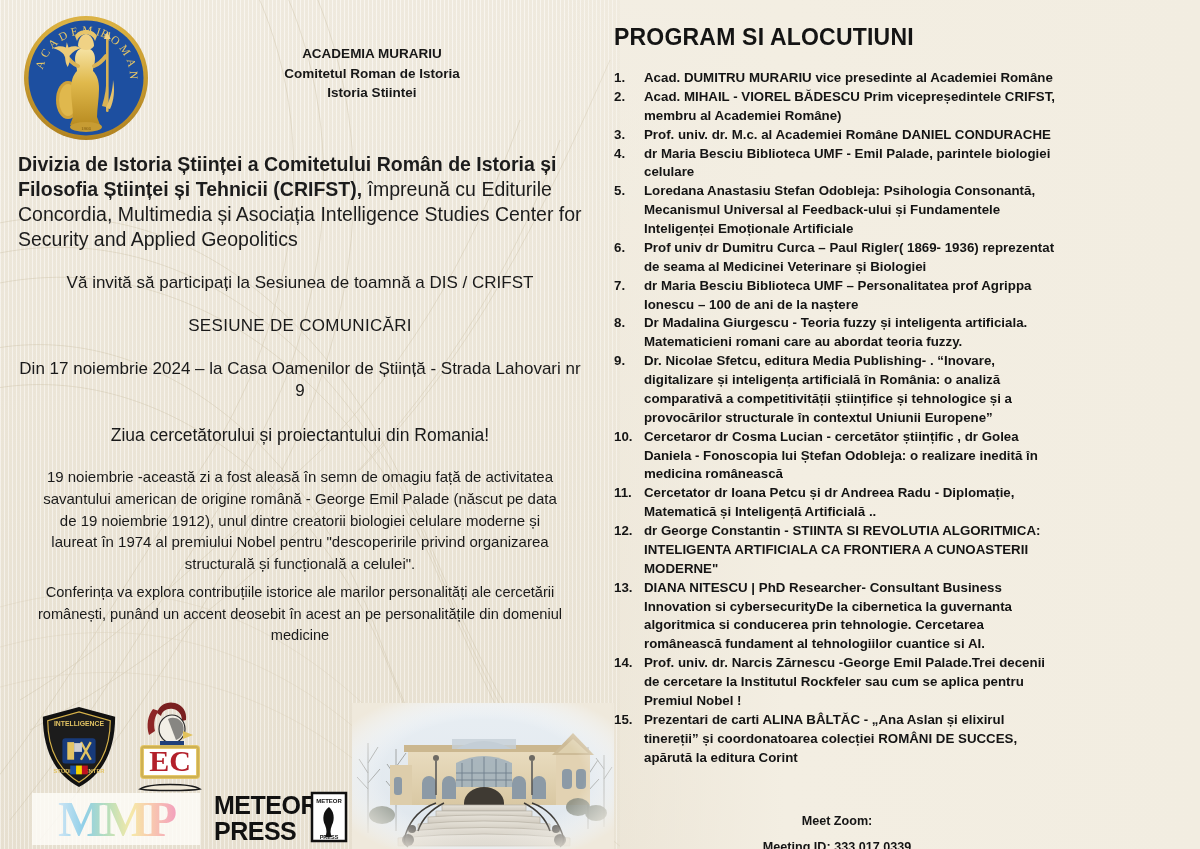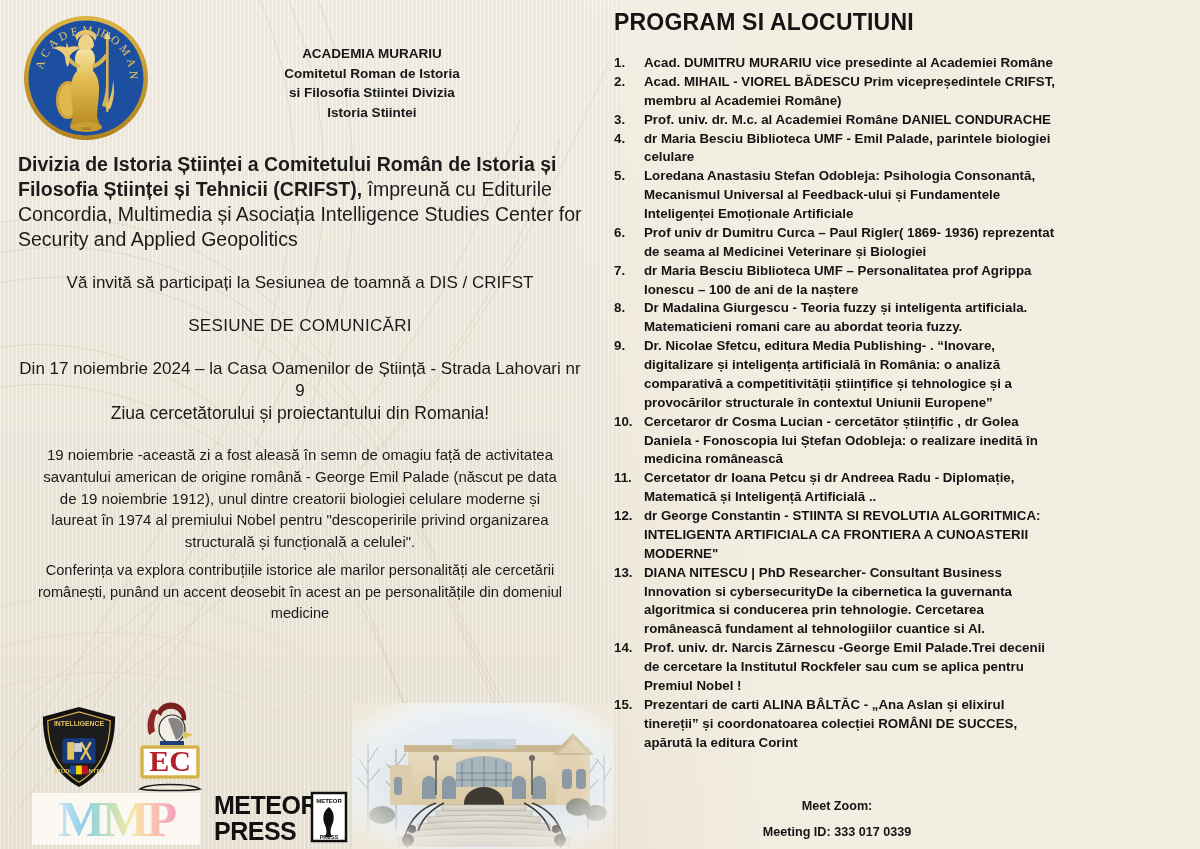--- a/index.html
+++ b/index.html
@@ -61,21 +61,21 @@
     display: flex;
   }
   .col-left {
     width: 600px;
     position: relative;
     padding: 14px 18px 0 18px;
   }
   .col-right {
     width: 476px;
     position: relative;
-    padding: 9px 16px 0 14px;
+    padding: 24px 16px 0 14px;
   }
 
   
   .org-header {
     display: flex;
     align-items: flex-start;
     gap: 12px;
   }
   .seal {
     flex: 0 0 auto;
@@ -114,20 +114,21 @@
     font-size: 17px;
     letter-spacing: .3px;
   }
   .when {
     margin-top: 22px;
     text-align: center;
     font-size: 17px;
     line-height: 1.32;
   }
   .dayline {
+    margin-top: 22px;
     text-align: center;
     font-size: 17.5px;
   }
   .para {
     margin-top: 20px;
     text-align: center;
     font-size: 15px;
     line-height: 1.46;
     padding: 0 18px;
   }
@@ -281,21 +282,20 @@
             <path d="M80 92 c3 -10 5 -20 4 -30 c3 9 3 21 0 31 z" fill="#d9b254"></path>
             <path d="M84 94 c4 -9 7 -18 7 -28 c2 9 1 21 -3 29 z" fill="#e6c269"></path>
           </g>
           <ellipse cx="64" cy="113" rx="16" ry="5" fill="#c79c33"></ellipse>
           <text x="64" y="115.5" text-anchor="middle" font-family="Liberation Serif, serif" font-size="5" fill="#7d5a12">1866</text>
         </svg>
 
         <div class="org-names">
           <div>ACADEMIA MURARIU</div>
           <div>Comitetul Roman de Istoria</div>
-          <div>si Filosofia Stiintei Divizia</div>
           <div>Istoria Stiintei</div>
         </div>
       </div>
 
       <div class="lead-title">
         <b>Divizia de Istoria Științei a Comitetului Român de Istoria și Filosofia Științei și Tehnicii (CRIFST),</b><span> împreună cu Editurile Concordia, Multimedia și Asociația Intelligence Studies Center for Security and Applied Geopolitics</span>
       </div>
 
       <div class="invite">Vă invită să participați la Sesiunea de toamnă a DIS / CRIFST</div>
 

